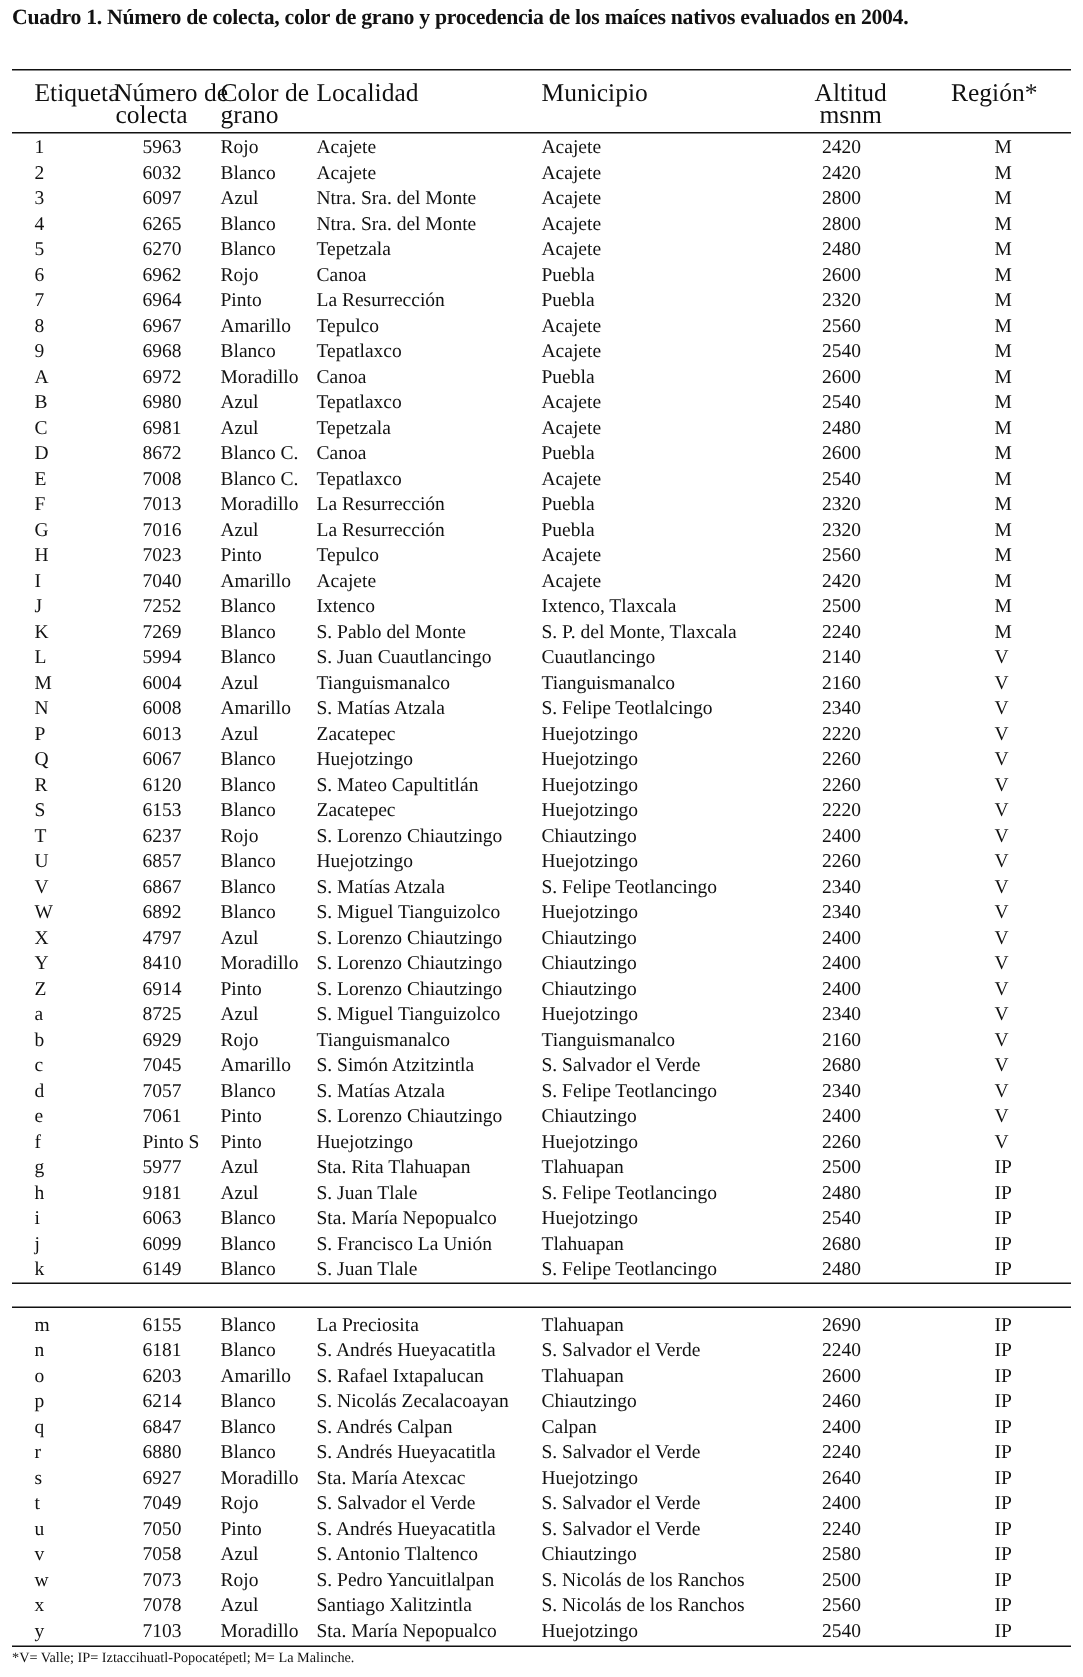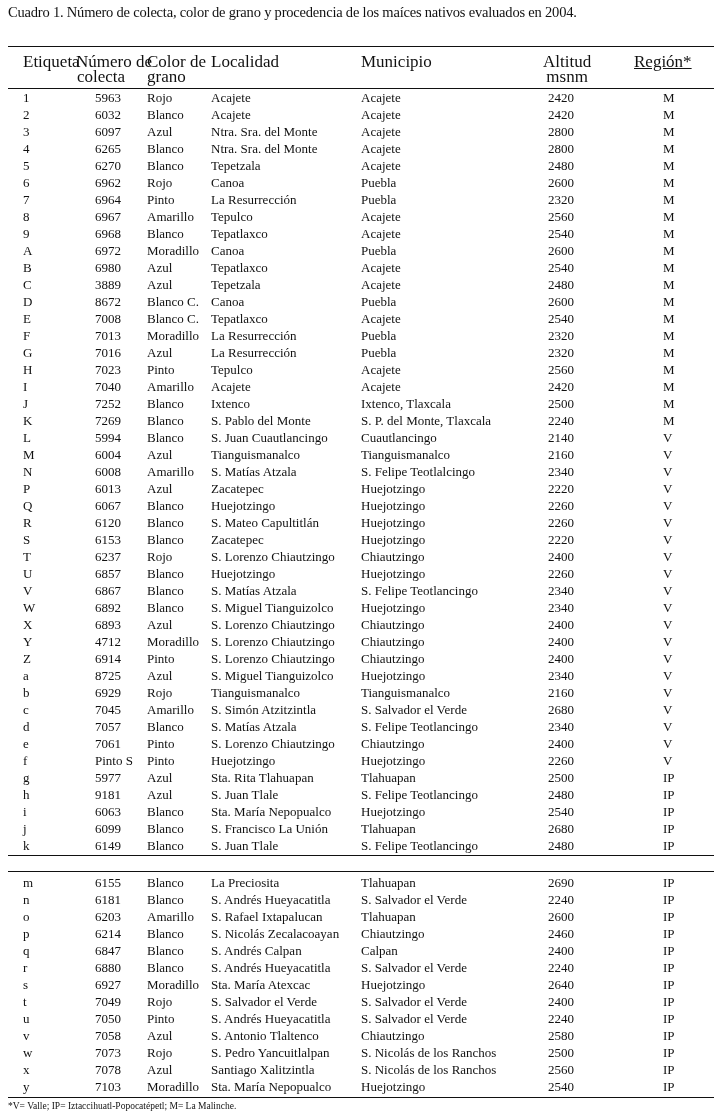--- a/index.html
+++ b/index.html
@@ -3,21 +3,21 @@
 <meta charset="utf-8">
 <style>
   html, body { margin: 0; padding: 0; background: #ffffff; }
   body {
     width: 722px; height: 1118px; position: relative; overflow: hidden;
     font-family: "Liberation Serif", "DejaVu Serif", serif;
     color: #111111;
   }
   .title {
     position: absolute; left: 8px; top: 4px;
-    font-size: 14.5px; font-weight: normal; letter-spacing: -0.2px;
+    font-size: 14.5px; font-weight: bold; letter-spacing: -0.2px;
   }
   .rule { position: absolute; left: 8px; width: 706px; height: 0; border-top: 1.5px solid #111; }
   .hdr { position: absolute; top: 54px; font-size: 17px; line-height: 15px; }
   .table-body { position: absolute; left: 0; width: 722px; }
   .row { position: relative; height: 17px; font-size: 13px; line-height: 17px; }
   .cell { position: absolute; top: 0; white-space: nowrap; }
   .c-etq { left: 23px; }
   .c-num { left: 76px; margin-left: 19px; }
   .c-col { left: 147px; }
   .c-loc { left: 211px; }
@@ -48,21 +48,21 @@
   <div class="hdr" style="left:211px;">
     <div>Localidad</div>
   </div>
   <div class="hdr" style="left:361px;text-align:right;">
     <div>Municipio</div>
   </div>
   <div class="hdr" style="left:543px; text-align:center;">
     <div>Altitud</div>
     <div>msnm</div>
   </div>
-  <div class="hdr" style="left:634px;text-decoration:underline;">
+  <div class="hdr" style="left:634px;">
     <div>Región*</div>
   </div>
 </div>
 
 <div class="rule" style="top:88px;"></div>
 
 <div class="table-body" style="top:89px;" id="part1">
     <div class="row">
       <span class="cell c-etq">1</span>
       <span class="cell c-num">5963</span>
@@ -157,21 +157,21 @@
       <span class="cell c-etq">B</span>
       <span class="cell c-num">6980</span>
       <span class="cell c-col">Azul</span>
       <span class="cell c-loc">Tepatlaxco</span>
       <span class="cell c-mun">Acajete</span>
       <span class="cell c-alt">2540</span>
       <span class="cell c-reg">M</span>
     </div>
     <div class="row">
       <span class="cell c-etq">C</span>
-      <span class="cell c-num">3889</span>
+      <span class="cell c-num">6981</span>
       <span class="cell c-col">Azul</span>
       <span class="cell c-loc">Tepetzala</span>
       <span class="cell c-mun">Acajete</span>
       <span class="cell c-alt">2480</span>
       <span class="cell c-reg">M</span>
     </div>
     <div class="row">
       <span class="cell c-etq">D</span>
       <span class="cell c-num">8672</span>
       <span class="cell c-col">Blanco C.</span>
@@ -337,30 +337,30 @@
       <span class="cell c-etq">W</span>
       <span class="cell c-num">6892</span>
       <span class="cell c-col">Blanco</span>
       <span class="cell c-loc">S. Miguel Tianguizolco</span>
       <span class="cell c-mun">Huejotzingo</span>
       <span class="cell c-alt">2340</span>
       <span class="cell c-reg">V</span>
     </div>
     <div class="row">
       <span class="cell c-etq">X</span>
-      <span class="cell c-num">6893</span>
+      <span class="cell c-num">4797</span>
       <span class="cell c-col">Azul</span>
       <span class="cell c-loc">S. Lorenzo Chiautzingo</span>
       <span class="cell c-mun">Chiautzingo</span>
       <span class="cell c-alt">2400</span>
       <span class="cell c-reg">V</span>
     </div>
     <div class="row">
       <span class="cell c-etq">Y</span>
-      <span class="cell c-num">4712</span>
+      <span class="cell c-num">8410</span>
       <span class="cell c-col">Moradillo</span>
       <span class="cell c-loc">S. Lorenzo Chiautzingo</span>
       <span class="cell c-mun">Chiautzingo</span>
       <span class="cell c-alt">2400</span>
       <span class="cell c-reg">V</span>
     </div>
     <div class="row">
       <span class="cell c-etq">Z</span>
       <span class="cell c-num">6914</span>
       <span class="cell c-col">Pinto</span>

